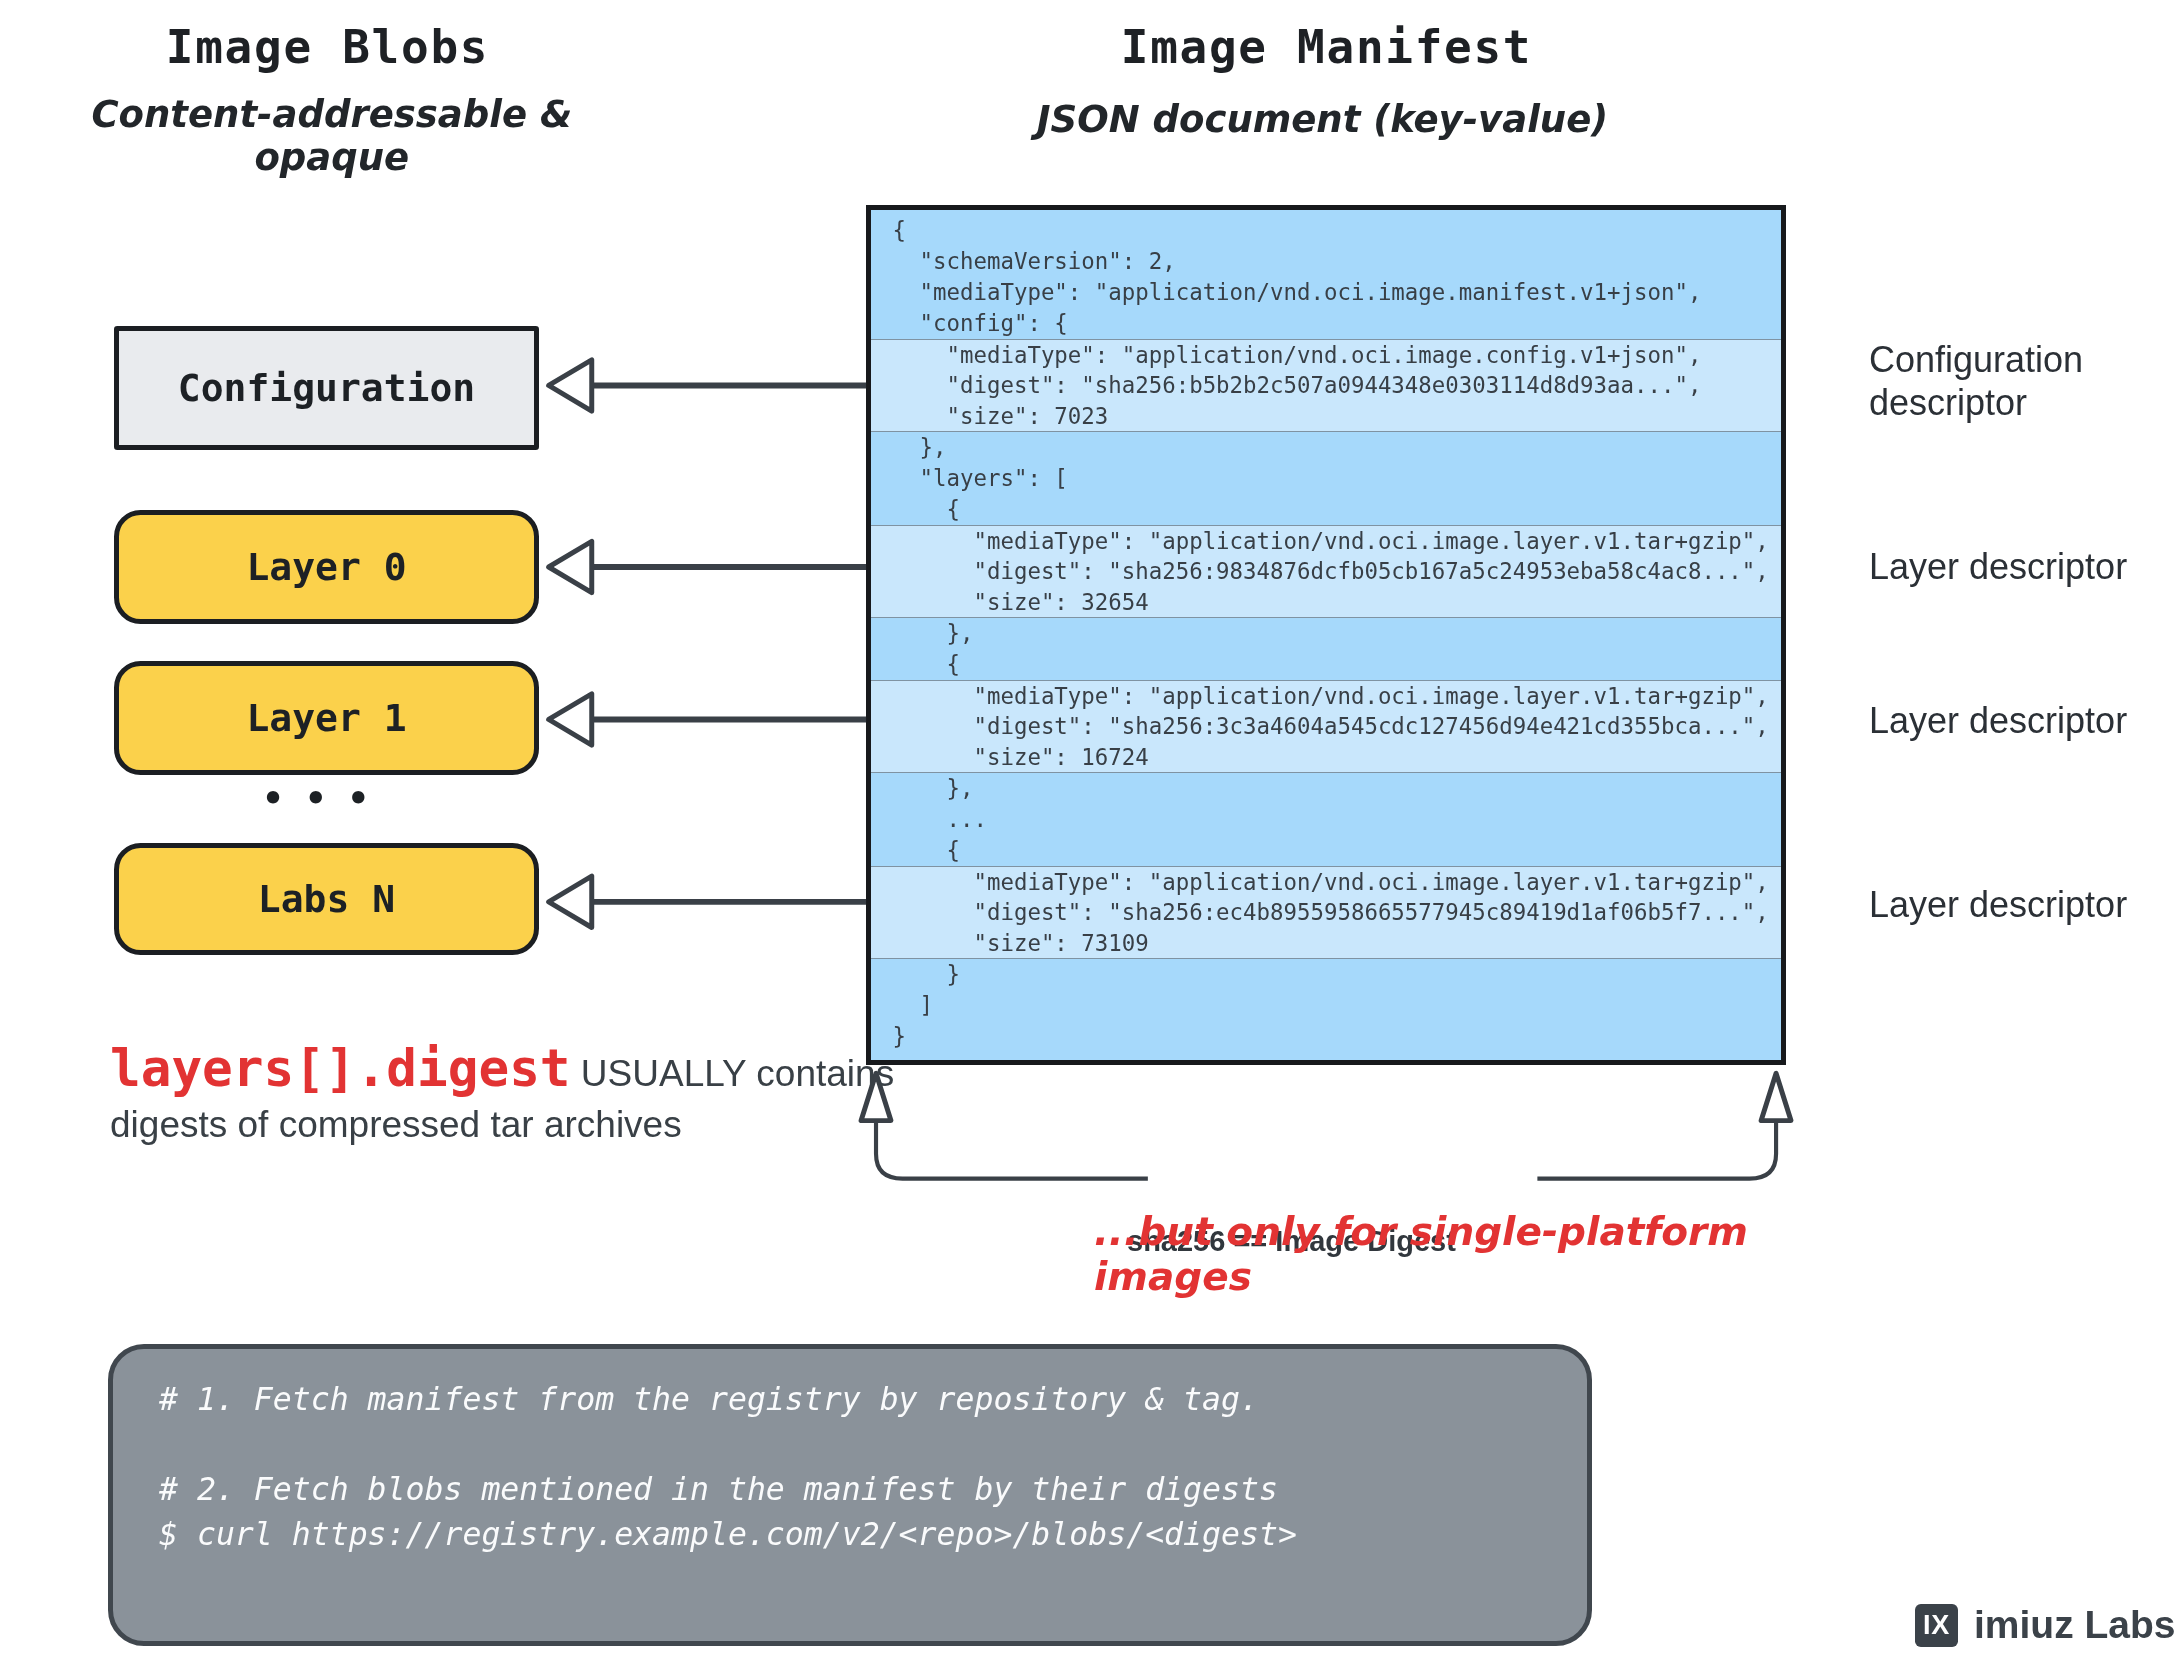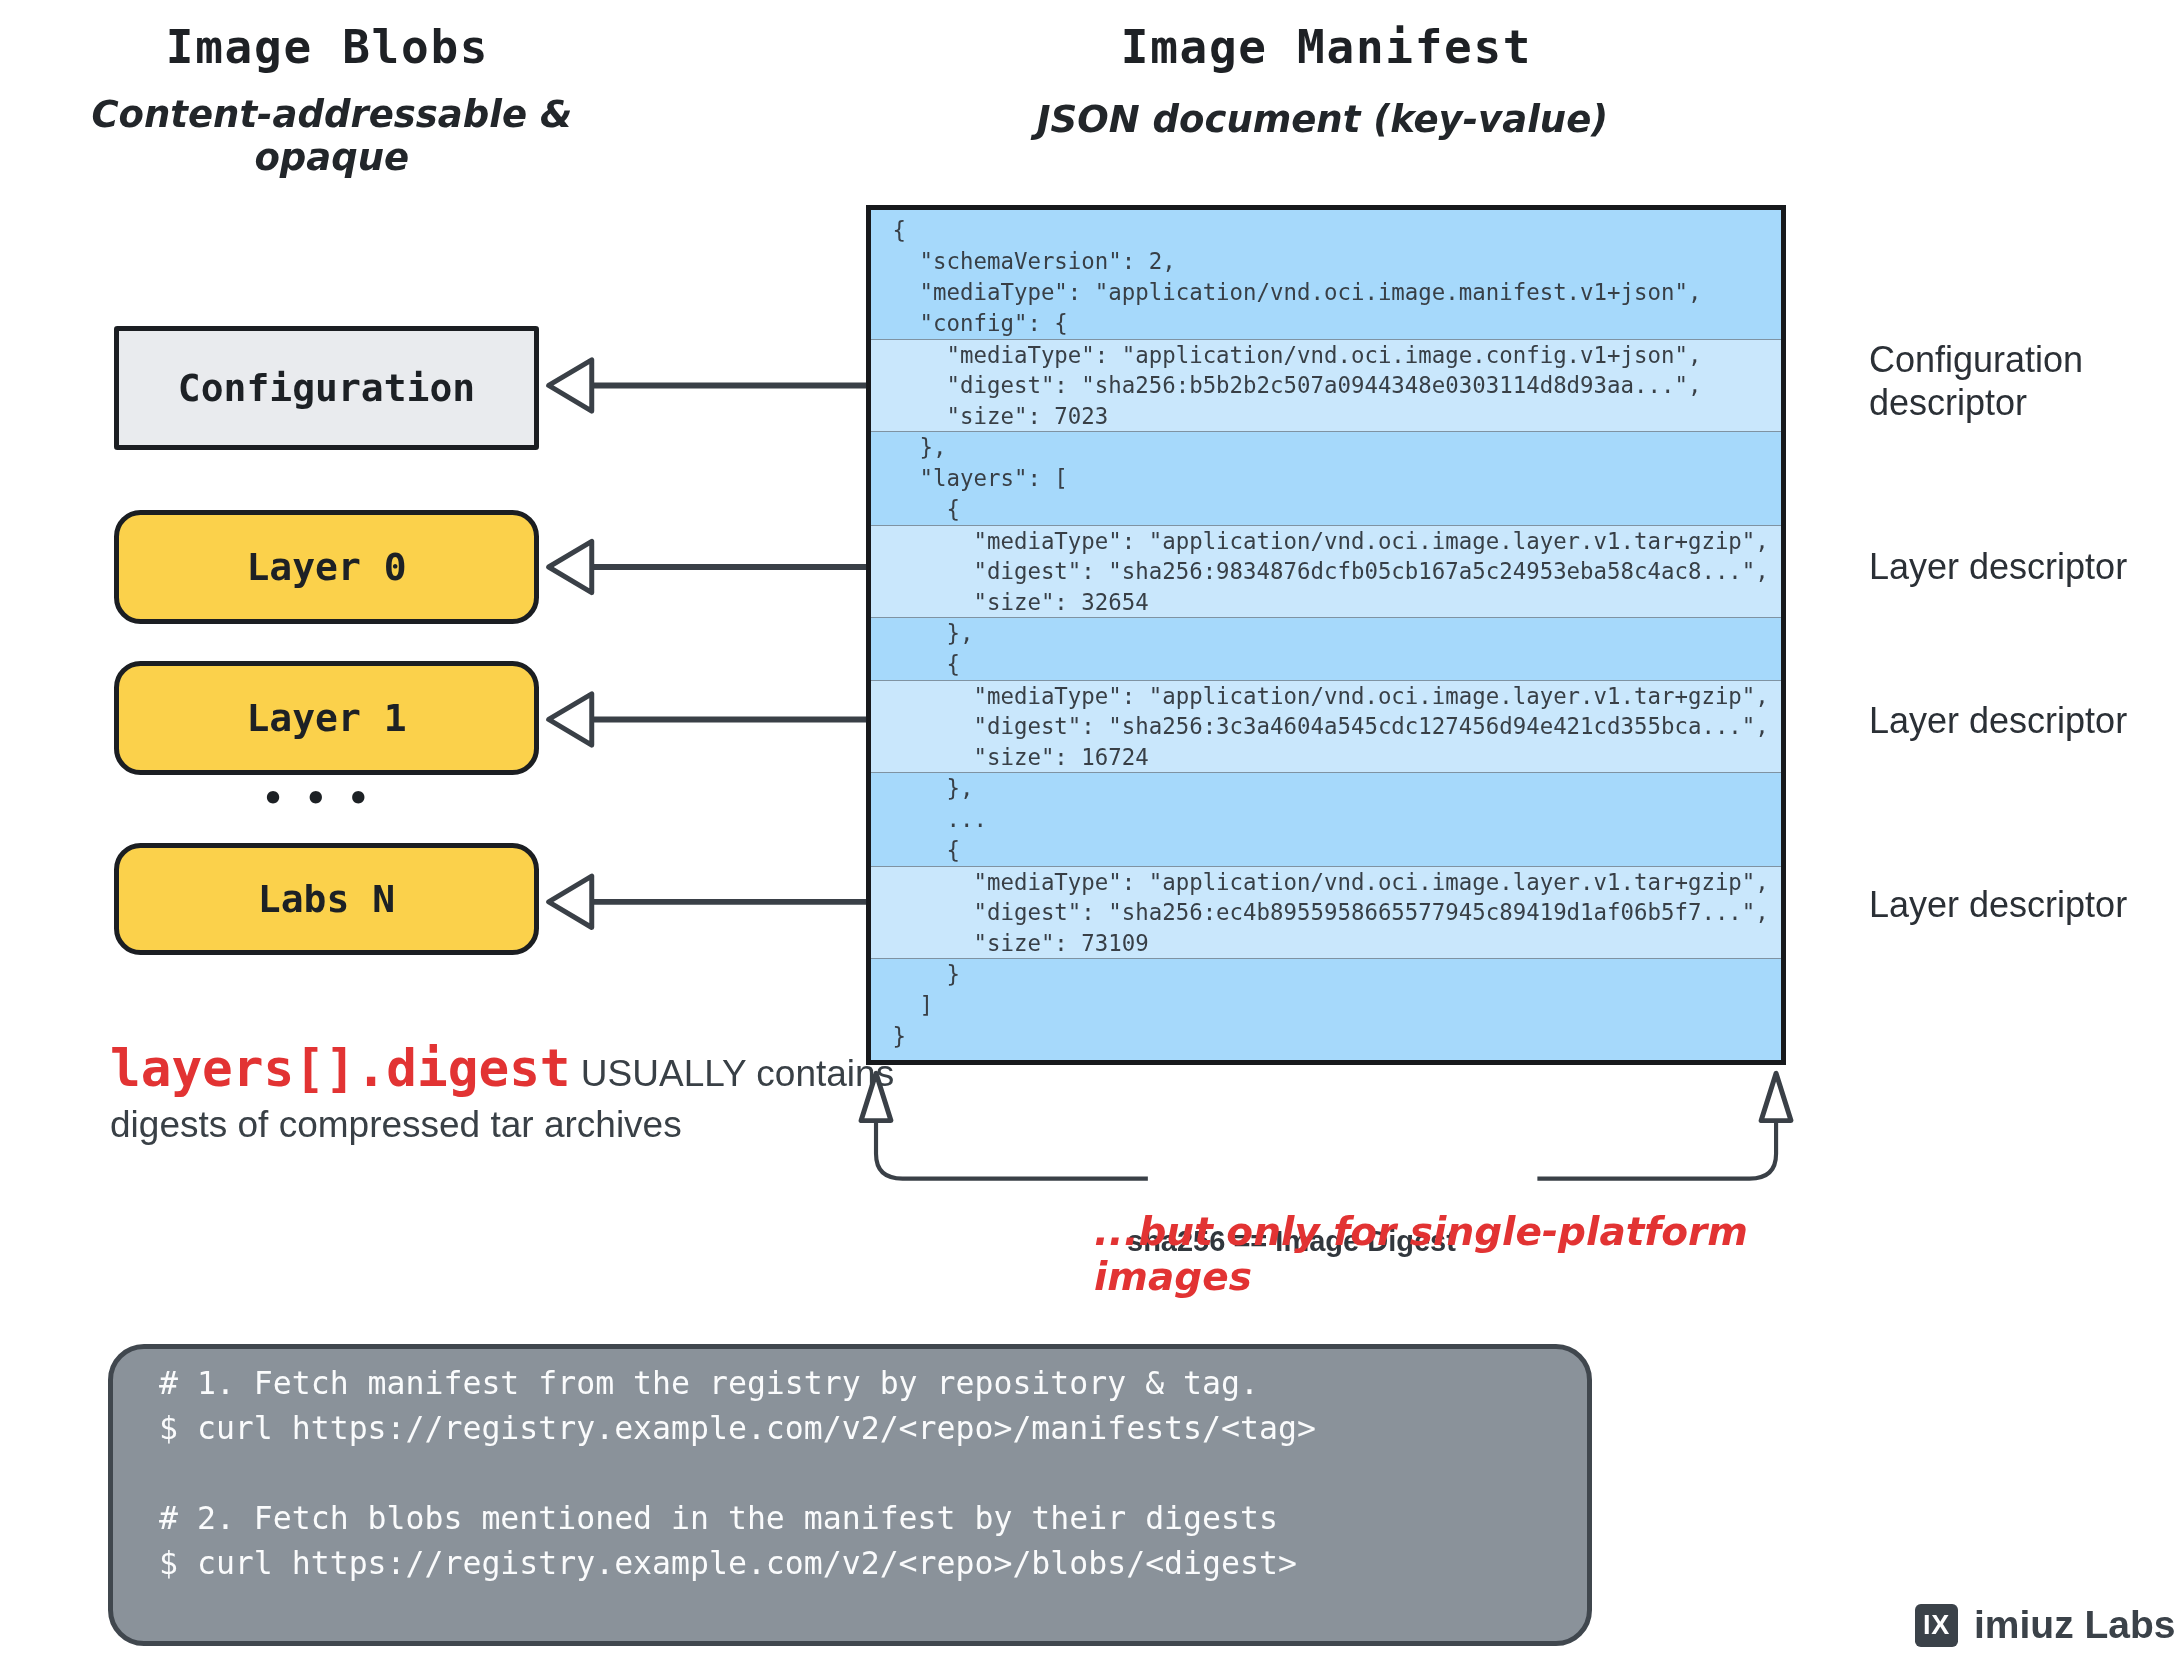--- a/index.html
+++ b/index.html
@@ -60,21 +60,21 @@
   .caveat{left:1094px;top:1209px;width:746px;text-align:left;font-style:italic;
       font-weight:600;font-size:39px;color:var(--red);}
 
   
   .blob-note{left:110px;top:1043px;font-size:37px;line-height:51px;color:#394046;
       font-family:"Liberation Sans",sans-serif;font-weight:500;}
   .blob-note .code{font-family:"DejaVu Sans Mono",monospace;font-weight:600;font-size:51px;color:var(--red);}
 
   
   .terminal{left:108px;top:1344px;width:1484px;height:302px;background:var(--term-bg);
-      border:5px solid var(--term-border);border-radius:36px;padding:12px 0 0 46px;}
+      border:5px solid var(--term-border);border-radius:36px;padding:28px 0 0 46px;font-style:italic;}
   .term-line{font-family:"DejaVu Sans Mono",monospace;font-size:31.5px;line-height:45px;height:45px;
       color:#fafbfc;white-space:pre;}
 
   
   .brand{left:1915px;top:1603px;display:flex;align-items:center;gap:16px;}
   .brand-badge{width:43px;height:43px;background:#3b4249;border-radius:5.8px;color:#ffffff;
       display:flex;align-items:center;justify-content:center;
       font-family:"Liberation Sans",sans-serif;font-weight:800;font-size:27px;letter-spacing:0.8px;}
   .brand-name{font-family:"Liberation Sans",sans-serif;font-weight:600;font-size:39px;color:#3b4249;}
 
@@ -176,21 +176,20 @@
 <div class="abs caveat">...but only for single-platform images</div>
 
 <div class="abs blob-note">
   <div><span class="code">layers[].digest</span><span> USUALLY contains</span></div>
   <div>digests of compressed tar archives</div>
 </div>
 
 <div class="abs terminal">
   <div id="terminal-lines">
       <div class="term-line"># 1. Fetch manifest from the registry by repository &amp; tag.</div>
-      <div class="term-line">$ curl https://registry.example.com/v2/&lt;repo&gt;/manifests/&lt;tag&gt;</div>
       <div class="term-line"> </div>
       <div class="term-line"># 2. Fetch blobs mentioned in the manifest by their digests</div>
       <div class="term-line">$ curl https://registry.example.com/v2/&lt;repo&gt;/blobs/&lt;digest&gt;</div>
     </div>
 </div>
 
 <div class="abs brand">
   <div class="brand-badge">IX</div>
   <div class="brand-name">imiuz Labs</div>
 </div>

